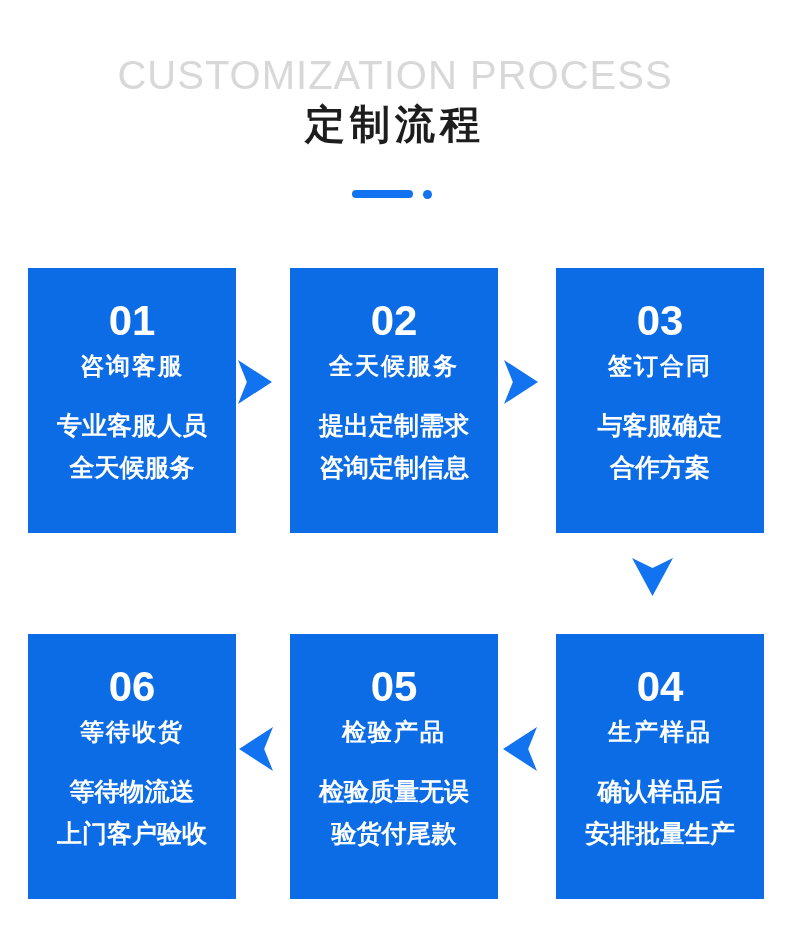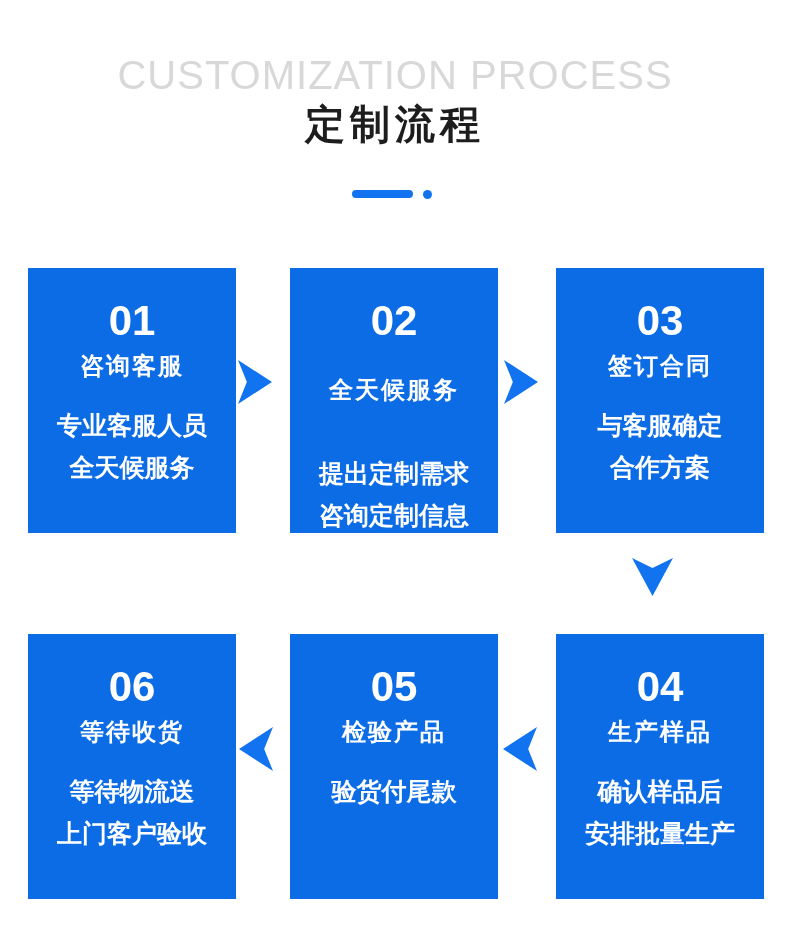--- a/index.html
+++ b/index.html
@@ -27,21 +27,21 @@
   }
   .card {
     position:absolute; width:208px; height:265px; background:#0c6ce6;
     color:#ffffff; display:flex; flex-direction:column; align-items:center;
     text-align:center;
   }
   .card .num   { margin-top:30px; font-size:42px; font-weight:bold; line-height:1.1; }
   .card .ctitle{ margin-top:8px;  font-size:24px; font-weight:bold; letter-spacing:2px; line-height:1.2; white-space:nowrap; }
   .card .sub   { margin-top:23px; font-size:25px; font-weight:700; line-height:42px; white-space:nowrap; }
   .pos-r1c1 { left:28px;  top:268px; }
-  .pos-r1c2 { left:290px; top:268px;gap:24px; }
+  .pos-r1c2 { left:290px; top:268px; }
   .pos-r1c3 { left:556px; top:268px; }
   .pos-r2c1 { left:28px;  top:634px; }
   .pos-r2c2 { left:290px; top:634px; }
   .pos-r2c3 { left:556px; top:634px; }
   .arrow { position:absolute; background:#1273f0; }
   .arrow-right {
     width:34px; height:44px;
     clip-path:polygon(0 0, 100% 50%, 0 100%, 26% 50%);
   }
   .arrow-left {
@@ -108,20 +108,21 @@
       <div>上门客户验收</div>
     </div>
   </div>
 
   <div class="arrow arrow-left al-56"></div>
 
   <div class="card pos-r2c2">
     <div class="num">05</div>
     <div class="ctitle">检验产品</div>
     <div class="sub">
+      <div>检验质量无误</div>
       <div>验货付尾款</div>
     </div>
   </div>
 
   <div class="arrow arrow-left al-45"></div>
 
   <div class="card pos-r2c3">
     <div class="num">04</div>
     <div class="ctitle">生产样品</div>
     <div class="sub">

